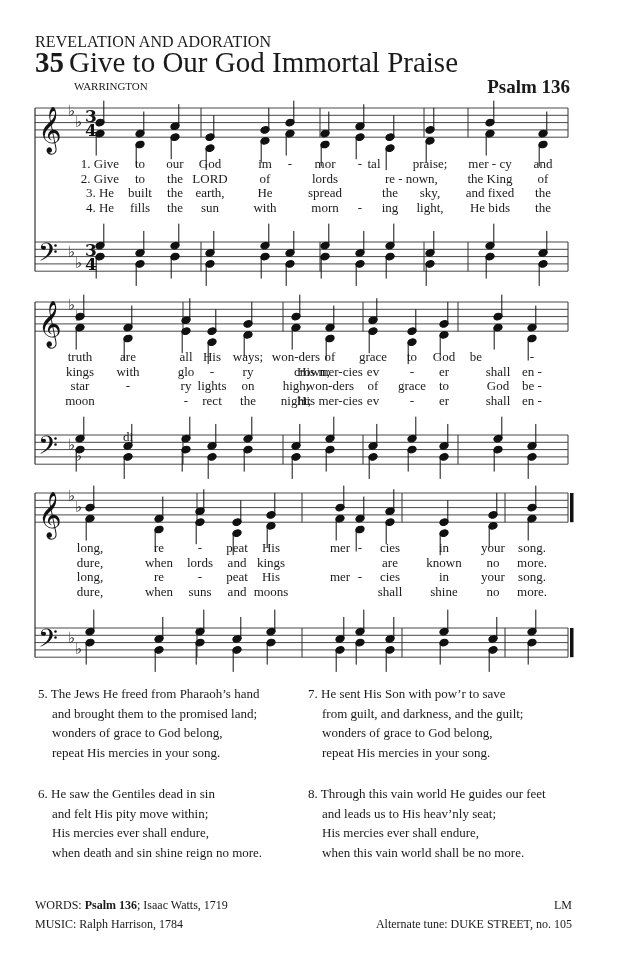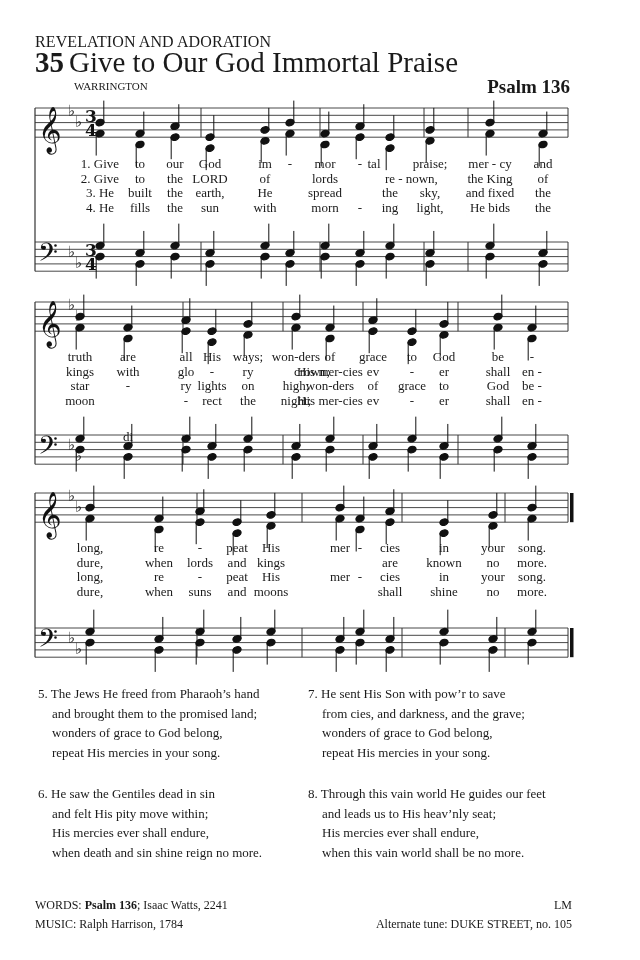--- a/index.html
+++ b/index.html
@@ -458,21 +458,21 @@
       <span class="lyric-syl" style="left: 80px;">truth</span>
       <span class="lyric-syl" style="left: 128px;">are</span>
       <span class="lyric-syl" style="left: 186px;">all</span>
       <span class="lyric-syl" style="left: 212px;">His</span>
       <span class="lyric-syl" style="left: 248px;">ways;</span>
       <span class="lyric-syl" style="left: 296px;">won-ders</span>
       <span class="lyric-syl" style="left: 330px;">of</span>
       <span class="lyric-syl" style="left: 373px;">grace</span>
       <span class="lyric-syl" style="left: 412px;">to</span>
       <span class="lyric-syl" style="left: 444px;">God</span>
-      <span class="lyric-syl" style="left: 498px; text-align: center;">be</span>
+      <span class="lyric-syl" style="left: 476px; text-align: center;">be</span>
       <span class="lyric-syl" style="left: 532px;">-</span>
     </div>
     <div class="lyric-row" style="left: 0px; top: 364.5px;">
       <span class="lyric-syl" style="left: 80px;">kings</span>
       <span class="lyric-syl" style="left: 128px;">with</span>
       <span class="lyric-syl" style="left: 186px;">glo</span>
       <span class="lyric-syl" style="left: 212px;">-</span>
       <span class="lyric-syl" style="left: 248px;">ry</span>
       <span class="lyric-syl" style="left: 312px;">crown;</span>
       <span class="lyric-syl" style="left: 330px;">His mer-cies</span>
@@ -567,31 +567,31 @@
   <span class="verse-line indent">repeat His mercies in your song.</span>
 </div>
 <div class="verse-block" style="left:38px; top:784px;">
   <span class="verse-line">6. He saw the Gentiles dead in sin</span>
   <span class="verse-line indent">and felt His pity move within;</span>
   <span class="verse-line indent">His mercies ever shall endure,</span>
   <span class="verse-line indent">when death and sin shine reign no more.</span>
 </div>
 <div class="verse-block" style="left:308px; top:684px;">
   <span class="verse-line">7. He sent His Son with pow’r to save</span>
-  <span class="verse-line indent">from cies, and darkness, and the grave;</span>
+  <span class="verse-line indent">from guilt, and darkness, and the guilt;</span>
   <span class="verse-line indent">wonders of grace to God belong,</span>
   <span class="verse-line indent">repeat His mercies in your song.</span>
 </div>
 <div class="verse-block" style="left:308px; top:784px;">
   <span class="verse-line">8. Through this vain world He guides our feet</span>
   <span class="verse-line indent">and leads us to His heav’nly seat;</span>
   <span class="verse-line indent">His mercies ever shall endure,</span>
   <span class="verse-line indent">when this vain world shall be no more.</span>
 </div>
 
 <div class="credits" style="left:35px; top:896px;">
-  <div><span>WORDS:</span> <b>Psalm 136</b><span>; Isaac Watts, 2241</span></div>
+  <div><span>WORDS:</span> <b>Psalm 136</b><span>; Isaac Watts, 1719</span></div>
   <div>MUSIC: Ralph Harrison, 1784</div>
 </div>
 <div class="credits" style="right:68px; top:896px; text-align:right;">
   <div>LM</div>
   <div>Alternate tune: DUKE STREET, no. 105</div>
 </div>
 
 </body></html>

